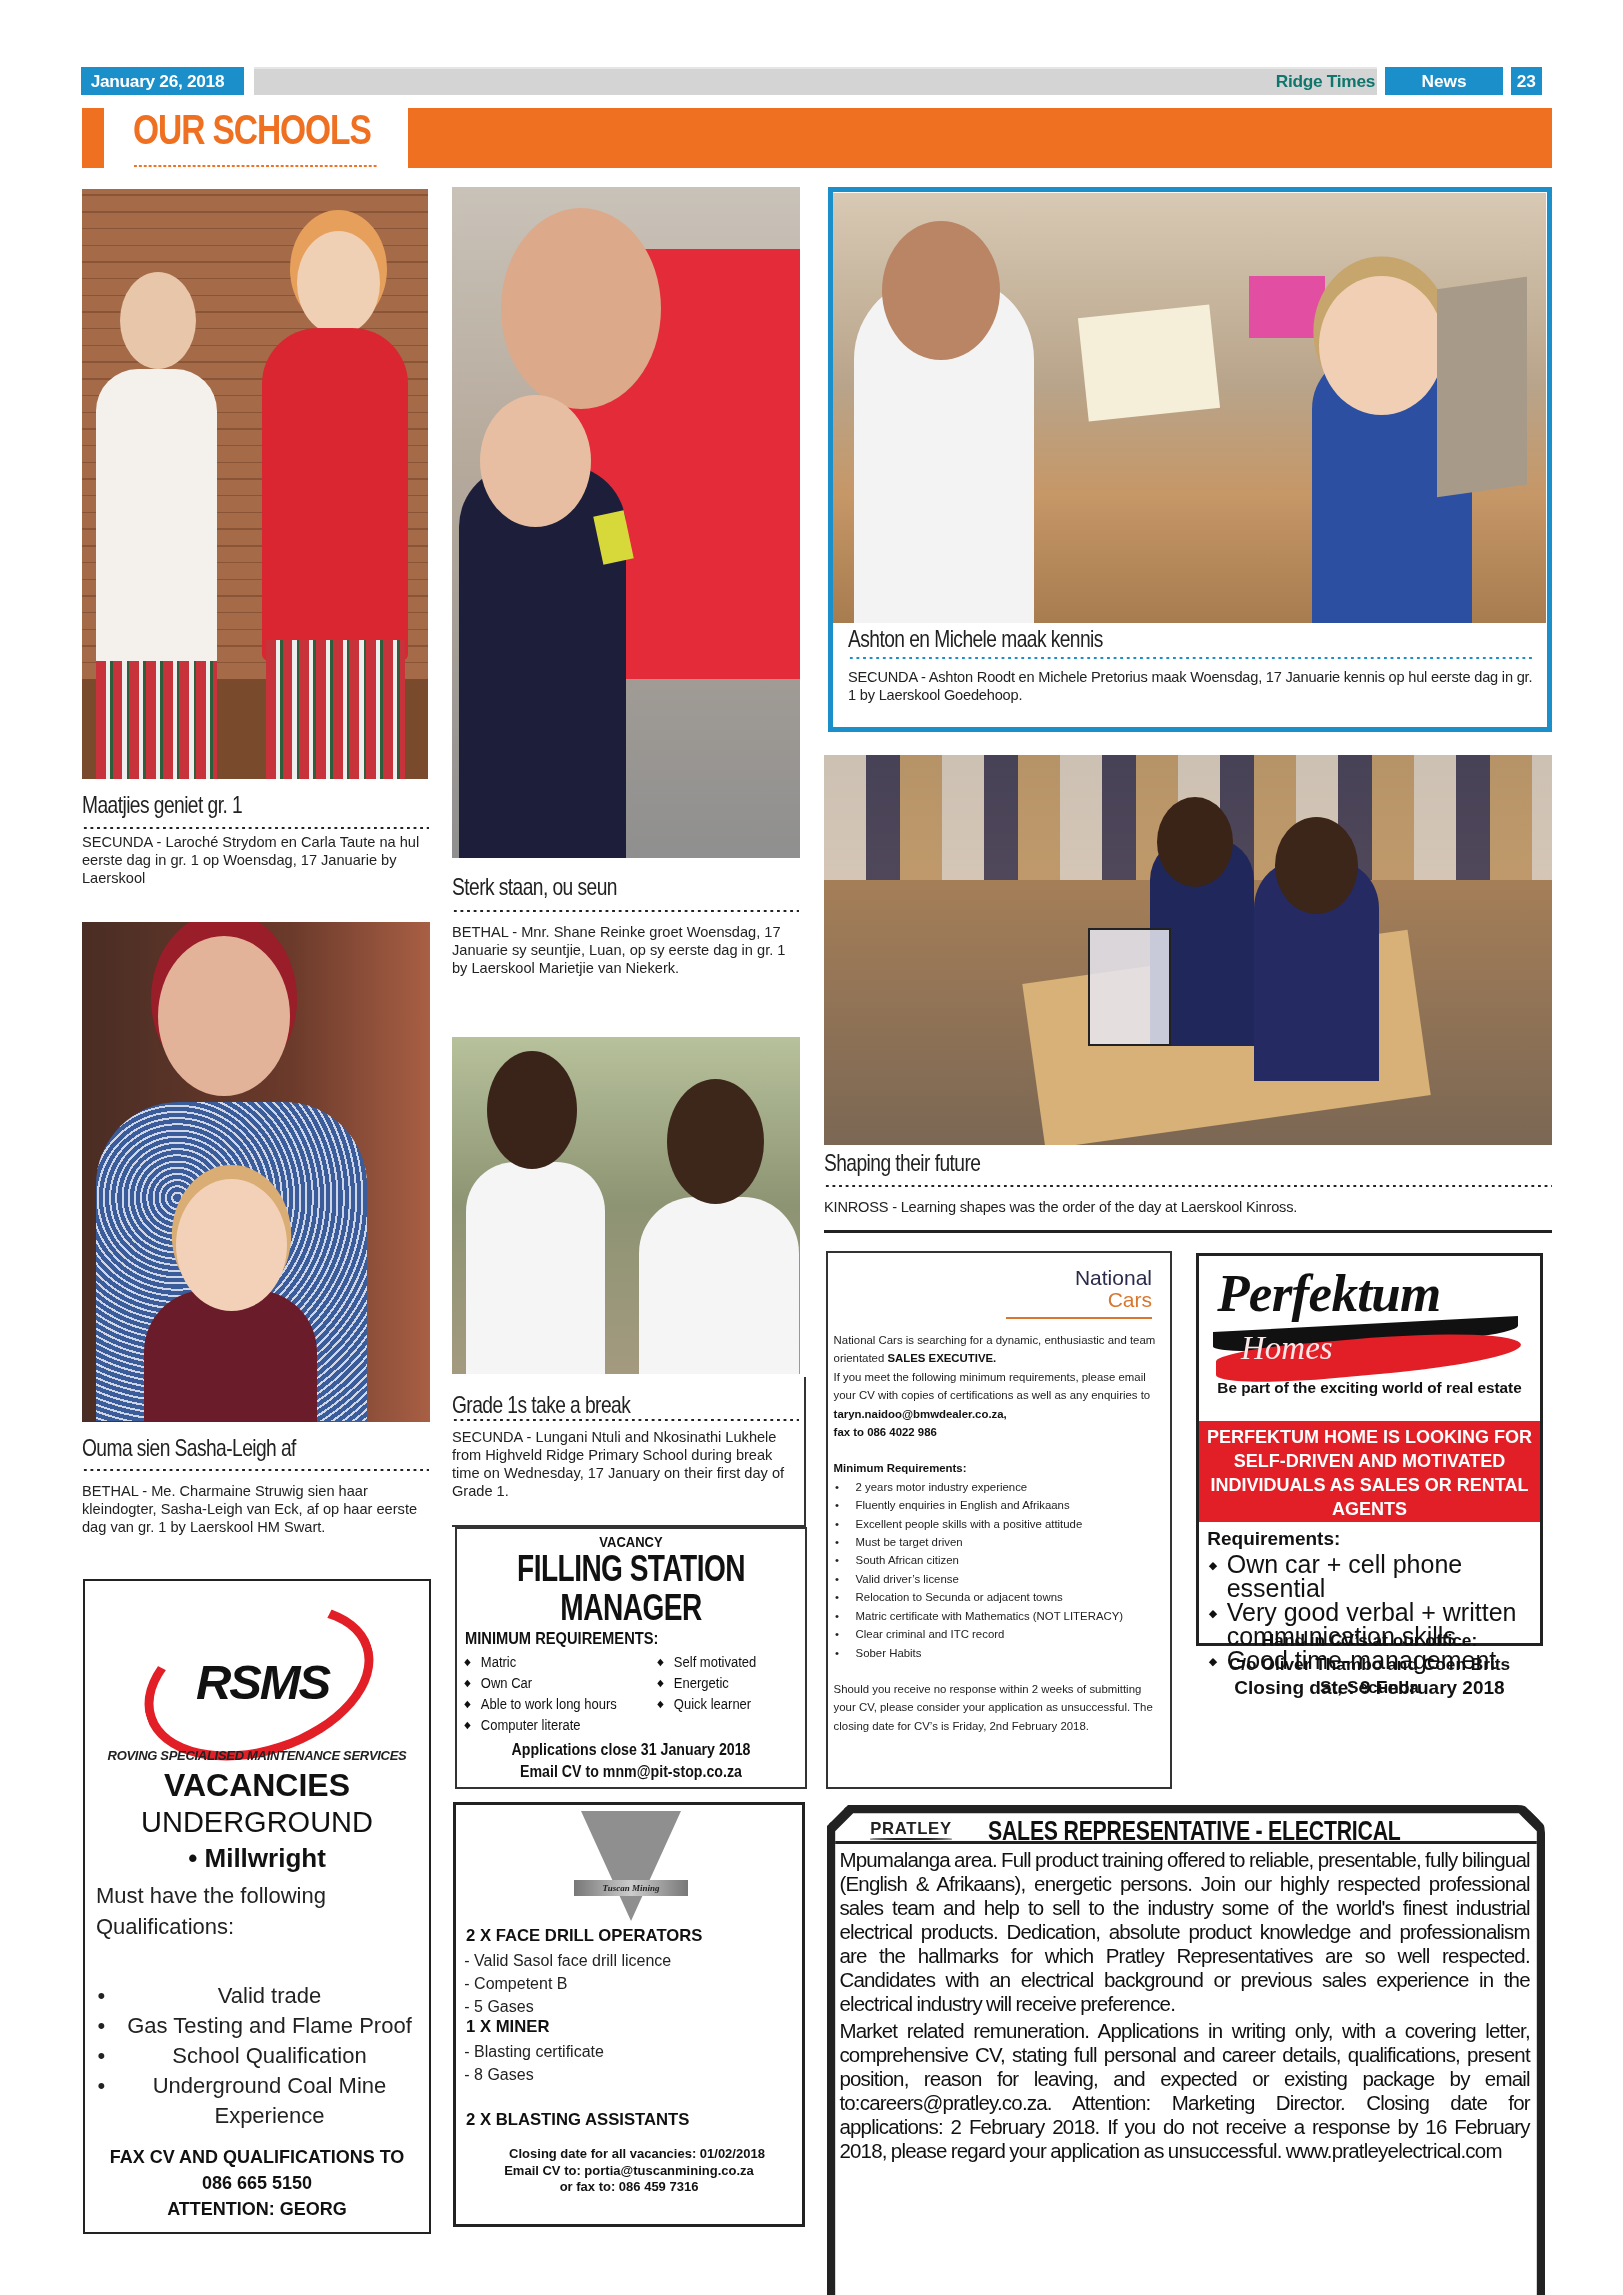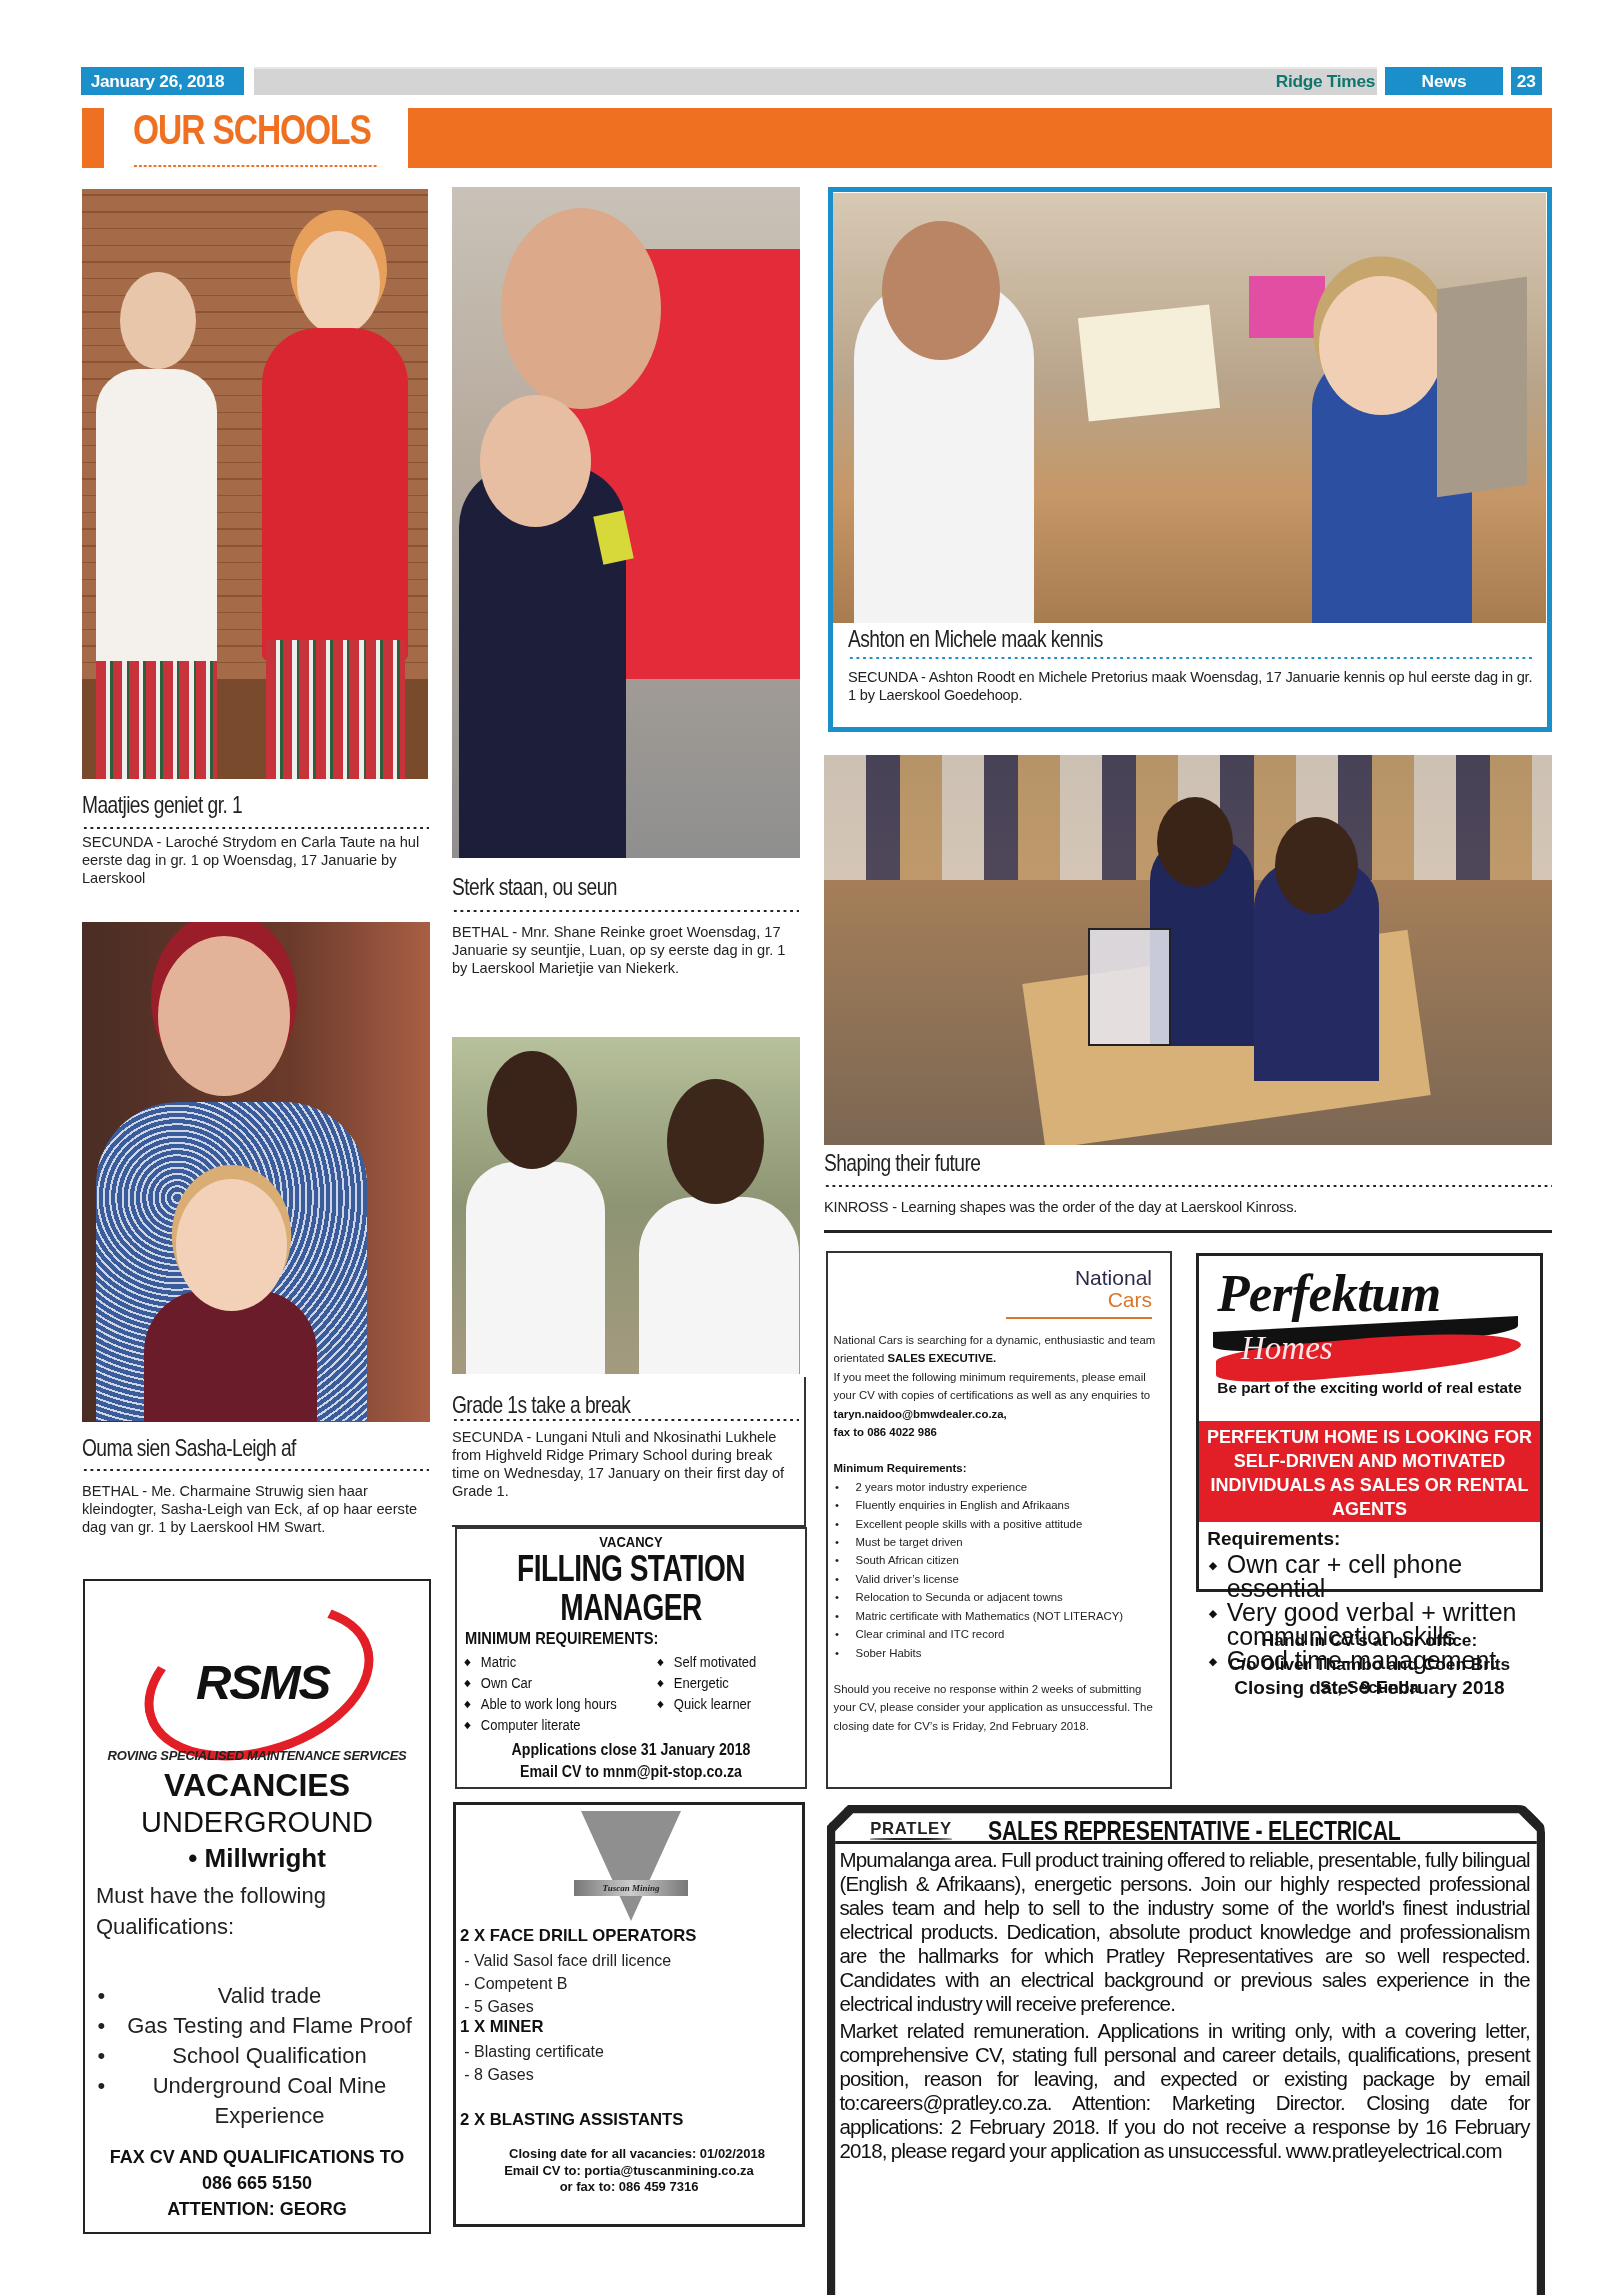--- a/index.html
+++ b/index.html
@@ -118,37 +118,37 @@
   .fsm-min { position:absolute; left: 8.3px; top: 99px; font-weight: bold; font-size: 17.3px; color: #111; transform: scaleX(0.85); transform-origin: left top; white-space: nowrap; }
   .fsm-col { position:absolute; top: 122px; list-style: none; font-size: 15.3px; line-height: 21px; color: #111; }
   .fsm-col li { padding-left: 21px; position: relative; white-space: nowrap; transform: scaleX(0.85); transform-origin: left top; }
   .fsm-col li::before { content: "◆"; position: absolute; left: 1.4px; font-size: 9.7px; }
   .fsm-close { position:absolute; left: 0; width: 100%; top: 210px; text-align: center; font-weight: bold; font-size: 16.7px; line-height: 22px; color: #111; transform: scaleX(0.85); }
 
   .tuscan-box { left: 453px; top: 1802px; width: 352px; height: 425px; border: 3.5px solid #222; }
   .tuscan-logo { position:absolute; left: 118px; top: 5.6px; width: 114px; height: 114px; }
   .tuscan-tri { position:absolute; left: 7px; top: 0; width: 0; height: 0; border-left: 50px solid transparent; border-right: 50px solid transparent; border-top: 110px solid #8f8f8f; }
   .tuscan-band { position:absolute; left: 0; top: 69px; width: 114px; height: 16.7px; background: linear-gradient(90deg,#777,#ccc,#777); font-family: "Liberation Serif", serif; font-style: italic; font-weight: bold; font-size: 9px; text-align: center; line-height: 16.7px; color: #222; }
-  .tus-h { position:absolute; left: 4px; font-weight: bold; font-size: 16.7px; color: #111; }
+  .tus-h { position:absolute; left: 10px; font-weight: bold; font-size: 16.7px; color: #111; }
   .tus-l { position:absolute; left: 8.3px; font-size: 16px; line-height: 23px; color: #222; list-style: none; }
   .tus-close { position:absolute; left: 0; width: 100%; text-align: center; font-weight: bold; font-size: 13px; line-height: 16.7px; color: #111; }
 
   .nc-outer { left: 824px; top: 1230px; width: 728px; height: 2.8px; background: #222; }
   .nc-box { left: 826px; top: 1251px; width: 346px; height: 538px; border: 2.8px solid #333; }
   .nc-logo { position:absolute; right: 18px; top: 14px; text-align: right; font-size: 21px; line-height: 22px; }
   .nc-logo .n { color: #2a2a4a; }
   .nc-logo .c { color: #d9762f; }
   .nc-logo .ln { width: 146px; height: 2.8px; background: #d9762f; margin-top: 5.6px; margin-left: auto; }
   .nc-body { position:absolute; left: 5.6px; top: 78px; width: 333px; font-size: 11.4px; line-height: 18.4px; color: #222; }
   .nc-body b { color: #111; }
   .nc-req { list-style: none; }
   .nc-req li { padding-left: 22px; position: relative; }
   .nc-req li::before { content: "•"; position: absolute; left: 1.4px; }
 
-  .pf-box { left: 1196px; top: 1253px; width: 347px; height: 339px; border: 3.5px solid #222; }
+  .pf-box { left: 1196px; top: 1253px; width: 347px; height: 393px; border: 3.5px solid #222; }
   .pf-logo { position:absolute; left: 14px; top: 7px; width: 316px; height: 111px; }
   .pf-word { position:absolute; left: 4.2px; top: 0; font-family: "Liberation Serif", serif; font-weight: bold; font-style: italic; font-size: 53px; color: #111; letter-spacing: -0.7px; }
   .pf-wave-b { position:absolute; left: 0; top: 61px; width: 305px; height: 23.6px; background: #111; border-radius: 0 0 60% 40%; transform: skewY(-3deg); }
   .pf-wave-r { position:absolute; left: 2.8px; top: 75px; width: 305px; height: 37px; background: #e21f26; border-radius: 30% 60% 50% 40%; transform: skewY(-5deg); }
   .pf-homes { position:absolute; left: 28px; top: 67px; font-family: "Liberation Serif", serif; font-style: italic; font-size: 33px; color: #fbe9ea; }
   .pf-tag { position:absolute; left: 0; width: 100%; top: 122px; text-align: center; font-weight: bold; font-size: 15.3px; line-height: 19.4px; color: #111; padding: 0 14px; }
   .pf-red { position:absolute; left: 0; width: 100%; top: 165px; height: 101px; background: #e21f26; color: #fff; text-align: center; font-weight: bold; font-size: 18px; line-height: 24px; padding-top: 4.2px; }
   .pf-req-h { position:absolute; left: 8.3px; top: 272px; font-weight: bold; font-size: 19px; color: #111; }
   .pf-req { position:absolute; left: 8.3px; top: 296px; list-style: none; font-size: 25px; line-height: 24px; color: #111; width: 326px; }
   .pf-req li { padding-left: 19.4px; position: relative; }

